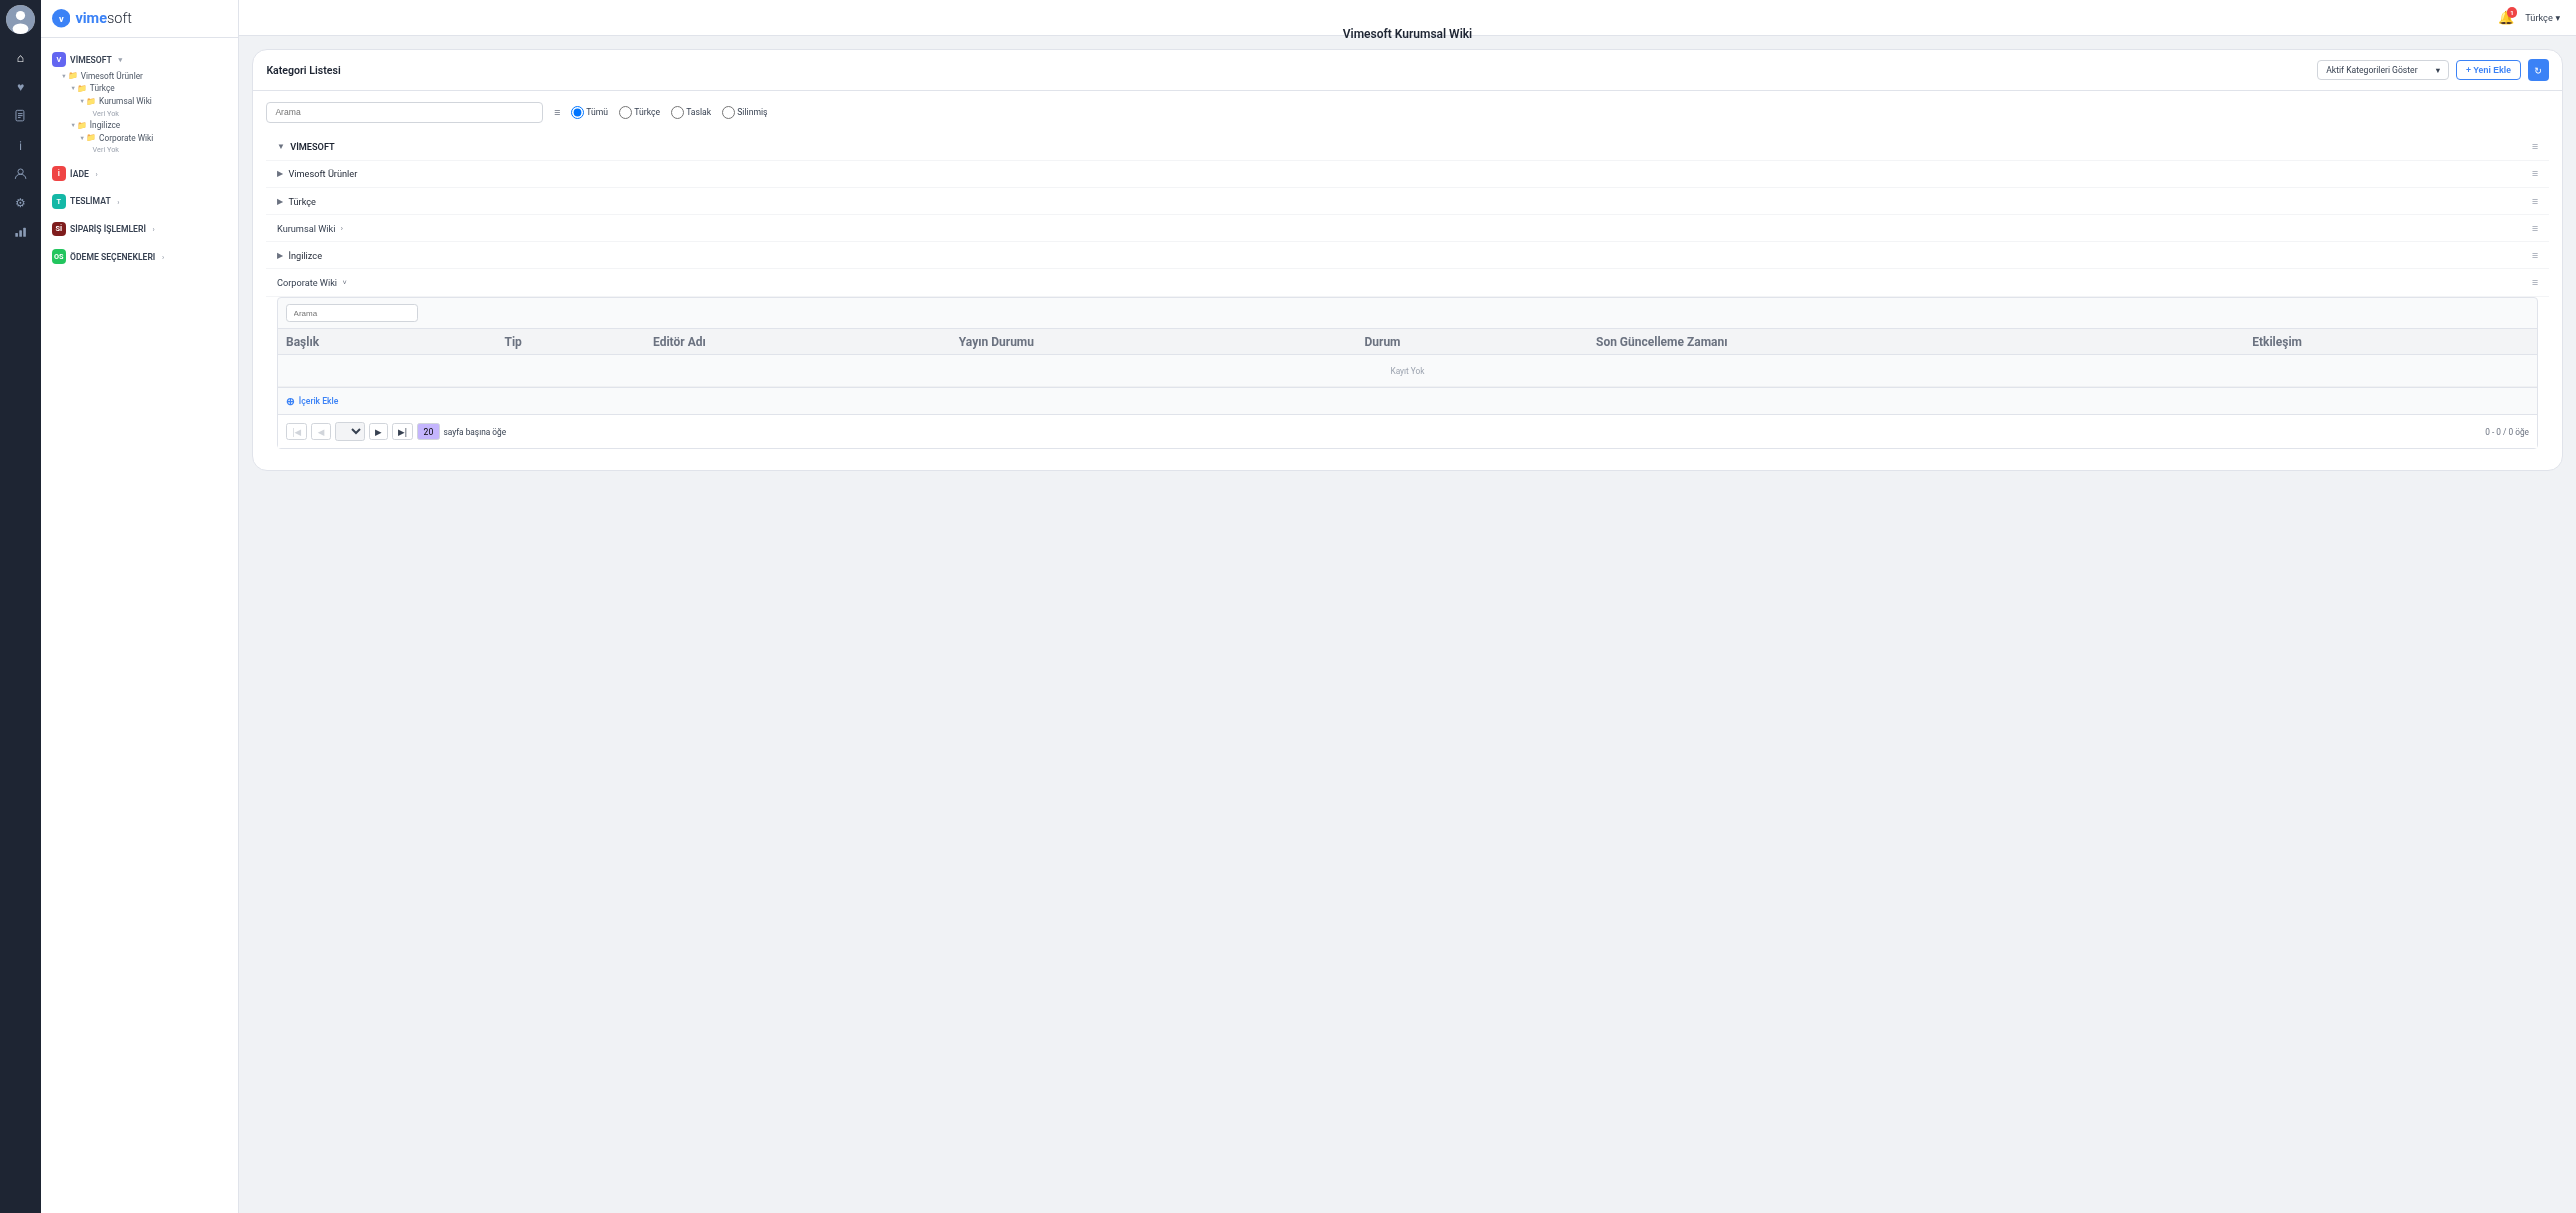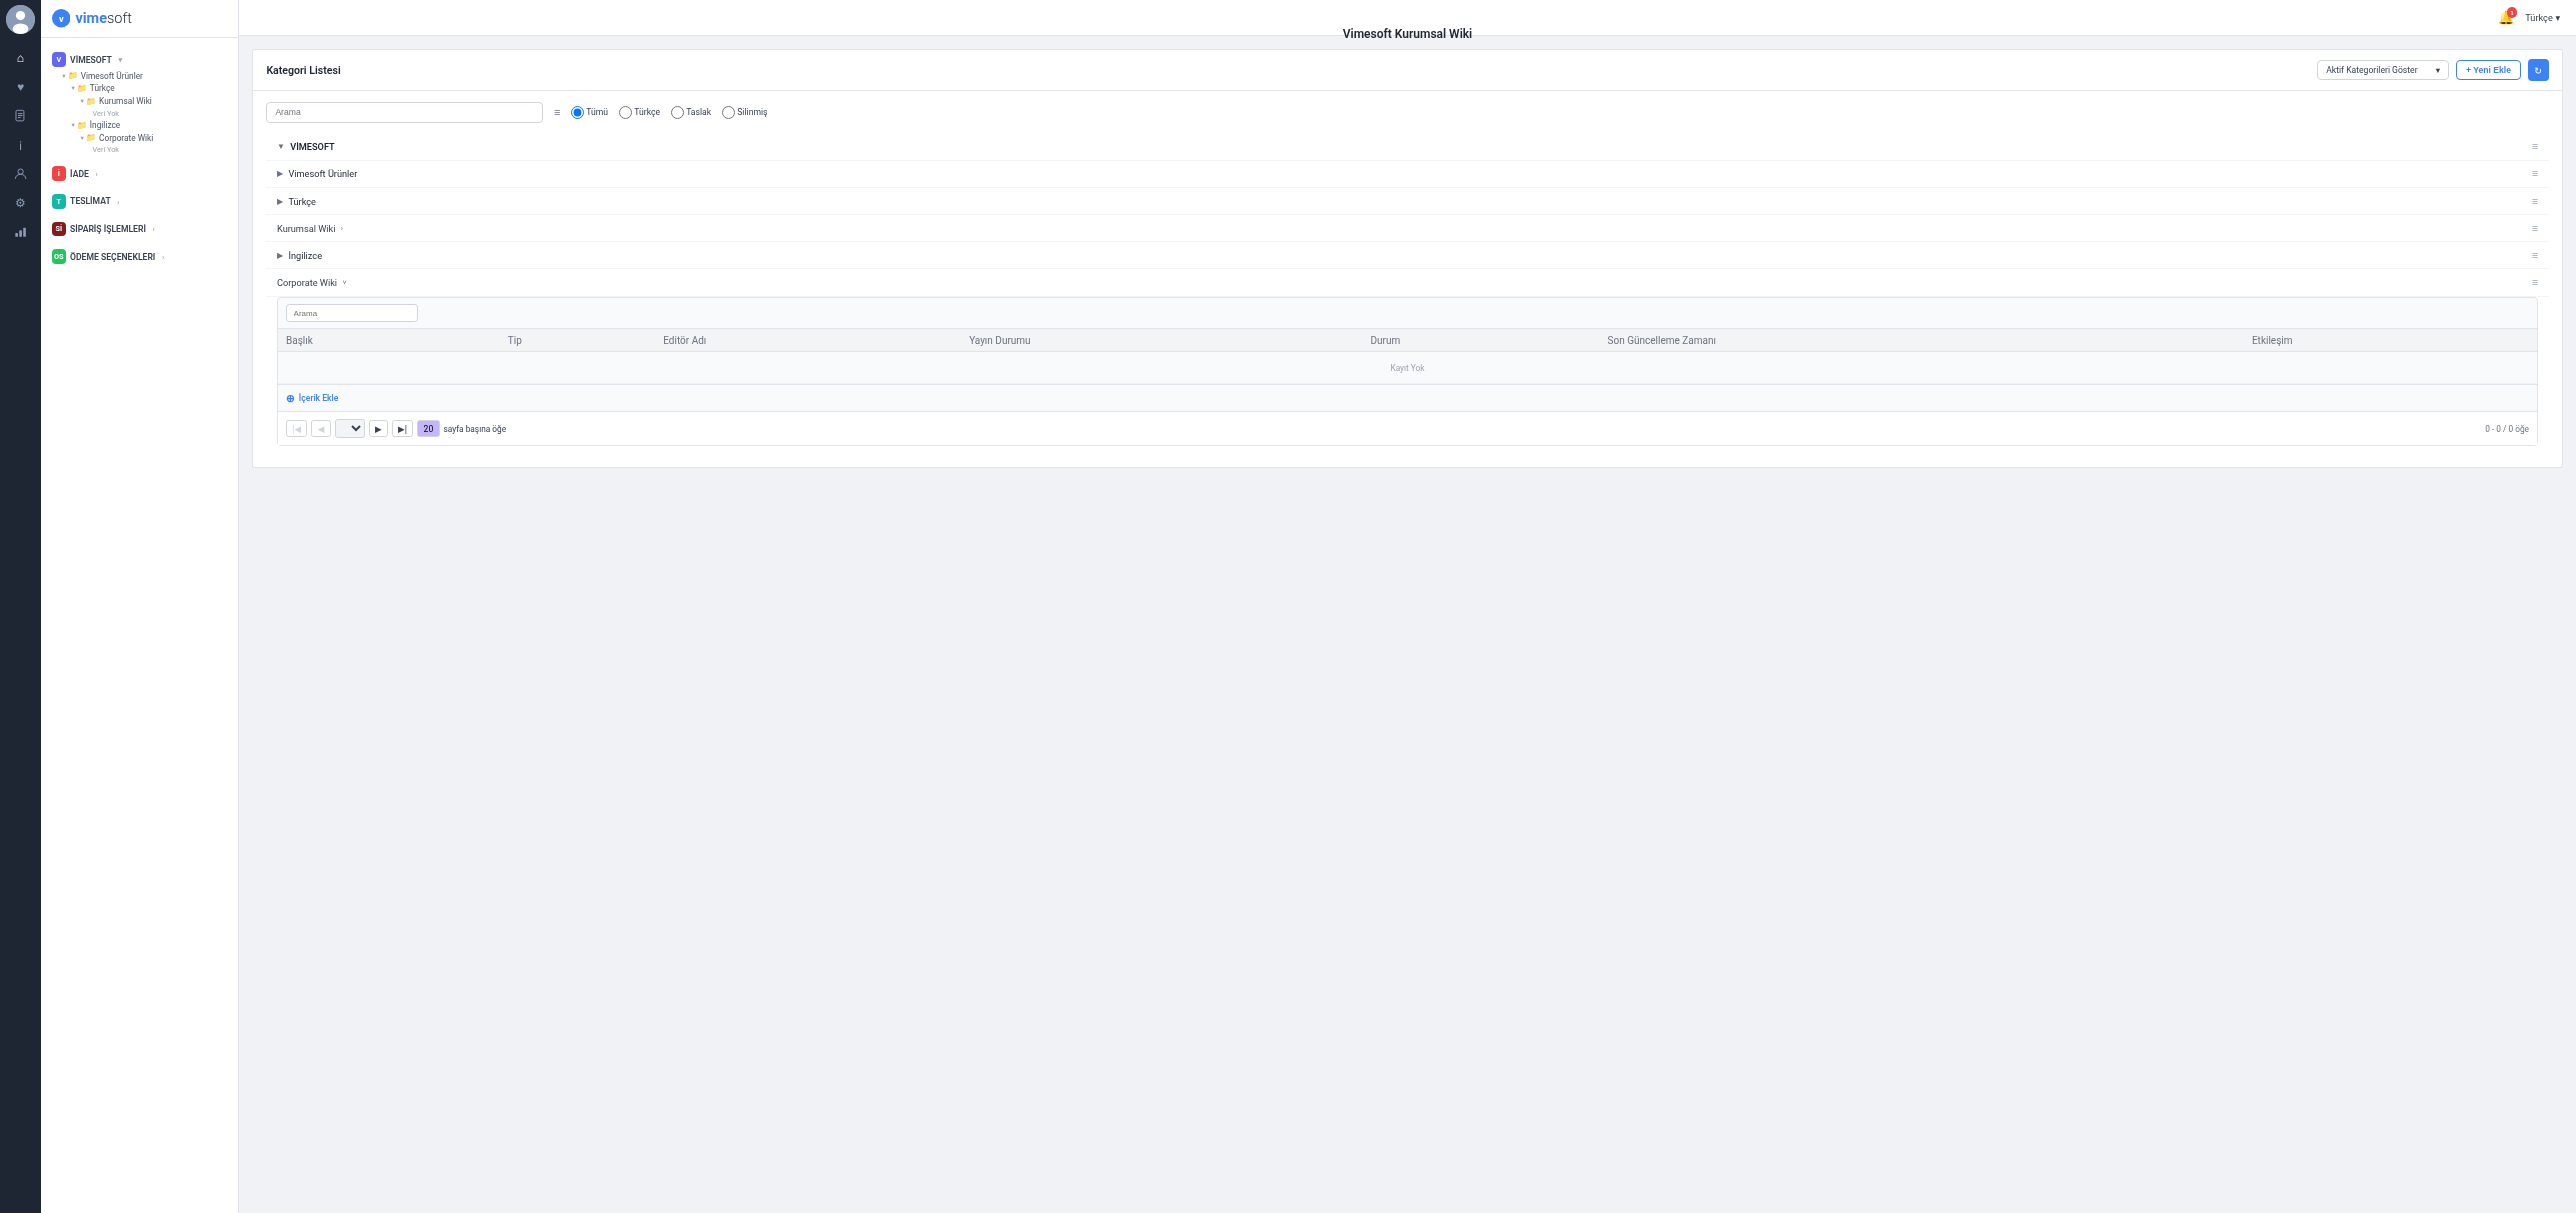--- a/index.html
+++ b/index.html
@@ -106,21 +106,21 @@
 
     
     .content-panel {
       flex: 1;
       overflow-y: auto;
       padding: 13.2px;
     }
 
     .category-card {
       background: #fff;
-      border-radius: 2px;
+      border-radius: 15px;
       border: 0.7px solid #e0e3ea;
       margin-bottom: 10.6px;
     }
     .category-card-header {
       padding: 9.2px 13.2px;
       display: flex;
       align-items: center;
       justify-content: space-between;
       border-bottom: 0.7px solid #e0e3ea;
     }
@@ -177,22 +177,22 @@
     .sub-panel {
       background: #f9fafb; border: 0.7px solid #e0e3ea; border-radius: 4px; margin: 0 10.6px 10.6px;
     }
     .sub-panel-search { padding: 6.6px 8px; border-bottom: 0.7px solid #e0e3ea; }
     .sub-panel-search input {
       border: 0.7px solid #d1d5db; border-radius: 3.3px; padding: 3.3px 6.6px; font-size: 8px;
       color: #374151; width: 132px; outline: none;
     }
     .sub-table { width: 100%; border-collapse: collapse; font-size: 8.3px; }
     .sub-table th {
-      text-align: left; padding: 5.3px 8px; color: #6b7280; font-weight: 400;
-      border-bottom: 0.7px solid #e0e3ea; background: #f3f4f6; font-size: 10px;
+      text-align: left; padding: 5.3px 8px; color: #6b7280; font-weight: 700;
+      border-bottom: 0.7px solid #e0e3ea; background: #f3f4f6; font-size: 12px;
     }
     .sub-table td { padding: 5.3px 8px; color: #374151; border-bottom: 0.7px solid #f0f1f3; }
     .sub-table .empty-row td { text-align: center; color: #9ca3af; padding: 10.6px; }
 
     .add-content-row {
       padding: 6.6px 8px; display: flex; align-items: center; gap: 4px;
       color: #3b82f6; font-size: 8.6px; font-weight: 500; cursor: pointer;
       border-top: 0.7px solid #e0e3ea;
     }
     .add-content-icon { font-size: 10.6px; font-weight: 700; }

